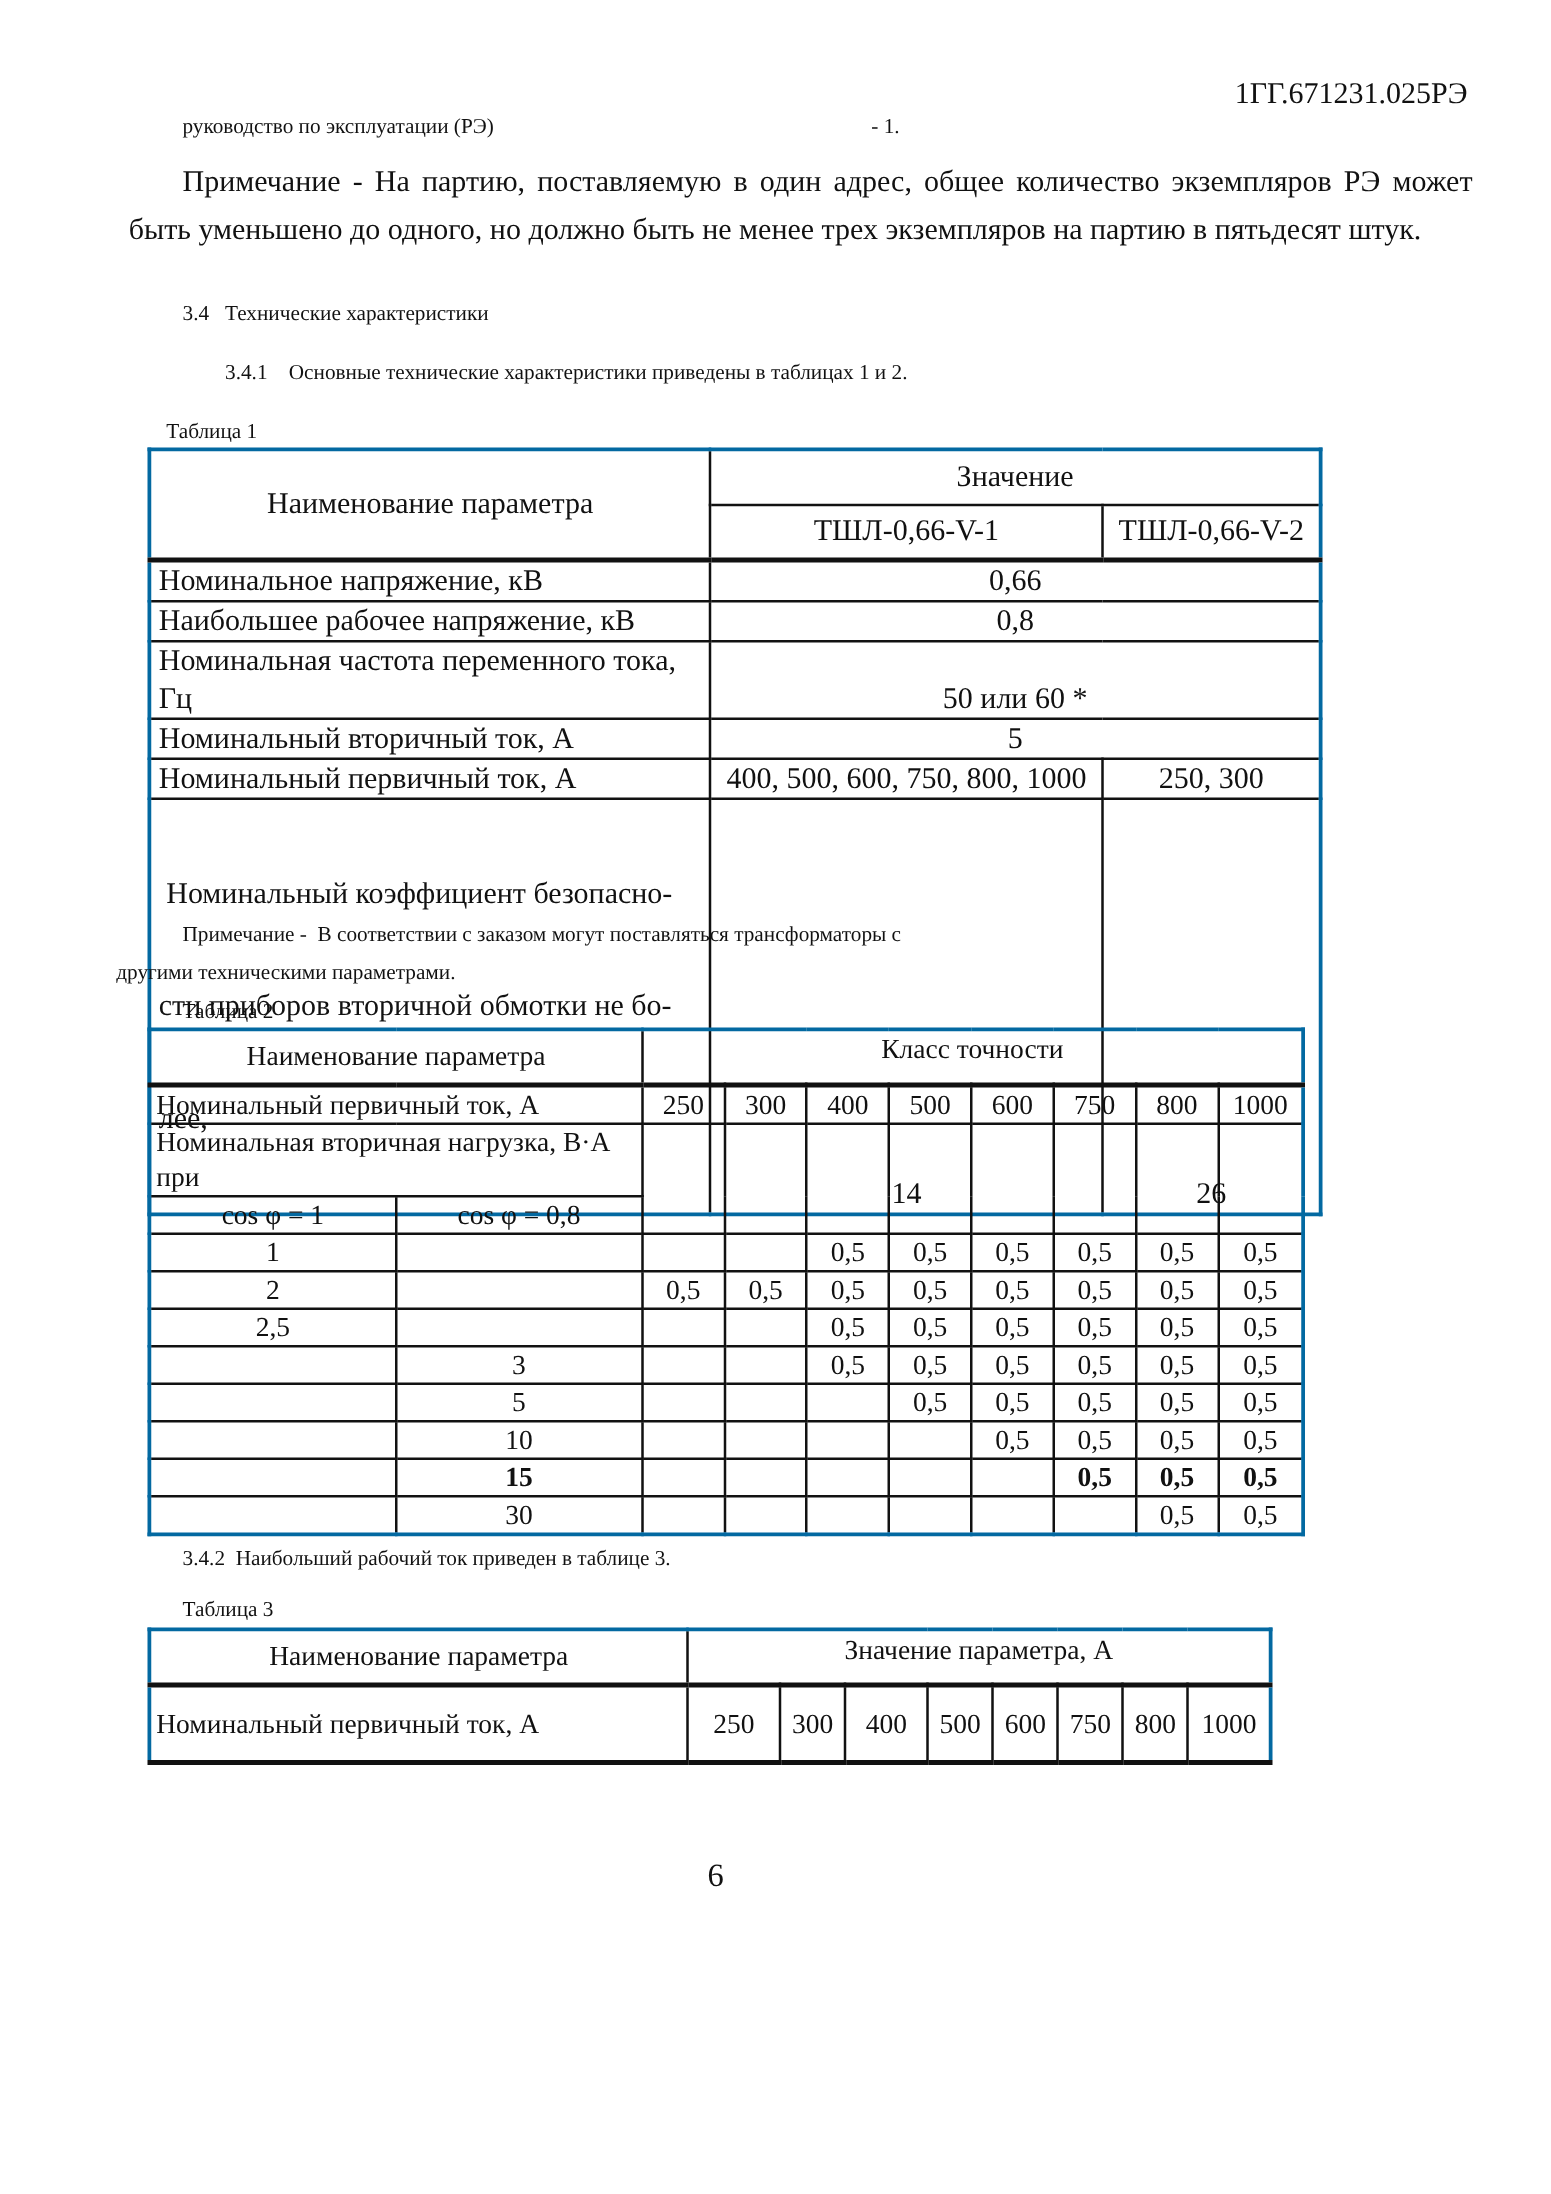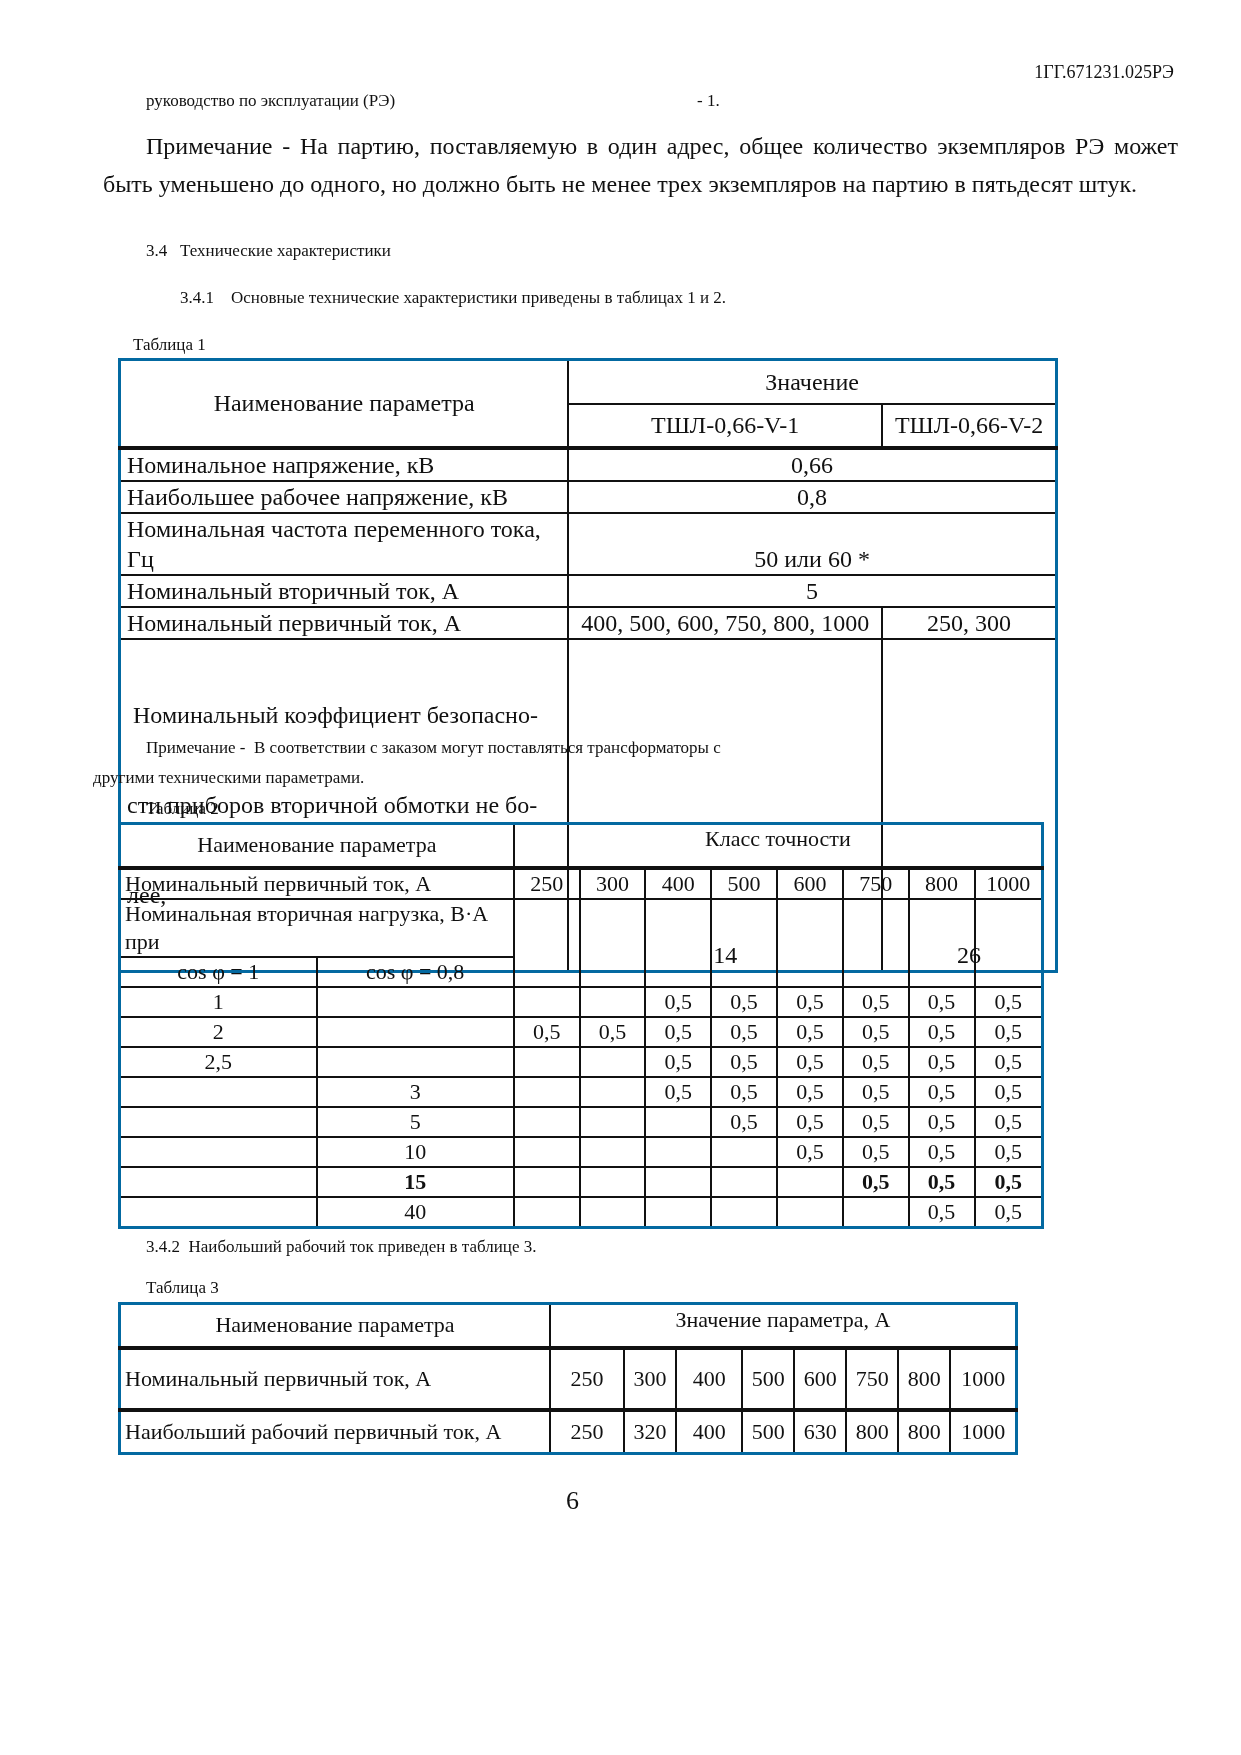--- a/index.html
+++ b/index.html
@@ -1,20 +1,20 @@
 <!DOCTYPE html>
 <html><head>
 <meta charset="utf-8">
 <style>
   html, body { margin: 0; padding: 0; background: #ffffff; }
   body { width: 1241px; height: 1755px; position: relative; overflow: hidden;
          font-family: "Liberation Serif", "DejaVu Serif", serif; color: #111; }
   .abs { position: absolute; white-space: nowrap; }
   .t24 { font-size: 17px; line-height: 30px; }
-  .doc-code { top: 62px; right: 67px; font-size: 18px; }
+  .doc-code { top: 62px; right: 67px; font-size: 24px; }
   .para { position: absolute; left: 103px; width: 1075px; font-size: 24px; line-height: 38px; text-align: justify; }
   table { position: absolute; border-collapse: collapse; font-family: "Liberation Serif", serif; }
   td { border: 2px solid #111; padding: 0 6px; font-size: 24px; line-height: 30px; }
   .c { text-align: center; }
   .l { text-align: left; }
   .vb { vertical-align: bottom; }
   .vt { vertical-align: top; }
   .thick-b { border-bottom: 4px solid #111; }
   .outer { border: 3px solid #0369a1; }
   .t2 td { font-size: 22px; line-height: 28px; padding: 0 4px; }
@@ -224,21 +224,21 @@
         <td class="c"></td>
         <td class="c"></td>
         <td class="c"></td>
         <td class="c"></td>
         <td class="c">0,5</td>
         <td class="c">0,5</td>
         <td class="c">0,5</td>
       </tr>
       <tr style="height: 27px;">
         <td class="c"></td>
-        <td class="c">40</td>
+        <td class="c">30</td>
         <td class="c"></td>
         <td class="c"></td>
         <td class="c"></td>
         <td class="c"></td>
         <td class="c"></td>
         <td class="c"></td>
         <td class="c">0,5</td>
         <td class="c">0,5</td>
       </tr>
     </tbody>
@@ -270,27 +270,16 @@
         <td class="l thick-b">Номинальный первичный ток, А</td>
         <td class="c thick-b">250</td>
         <td class="c thick-b">300</td>
         <td class="c thick-b">400</td>
         <td class="c thick-b">500</td>
         <td class="c thick-b">600</td>
         <td class="c thick-b">750</td>
         <td class="c thick-b">800</td>
         <td class="c thick-b">1000</td>
       </tr>
-      <tr style="height: 44px;">
-        <td class="l">Наибольший рабочий первичный ток, А</td>
-        <td class="c">250</td>
-        <td class="c">320</td>
-        <td class="c">400</td>
-        <td class="c">500</td>
-        <td class="c">630</td>
-        <td class="c">800</td>
-        <td class="c">800</td>
-        <td class="c">1000</td>
-      </tr>
     </tbody>
 </table>
 
 <div class="abs" style="top:1486px; left:566px; font-size:26px;">6</div>
 
 </body></html>

